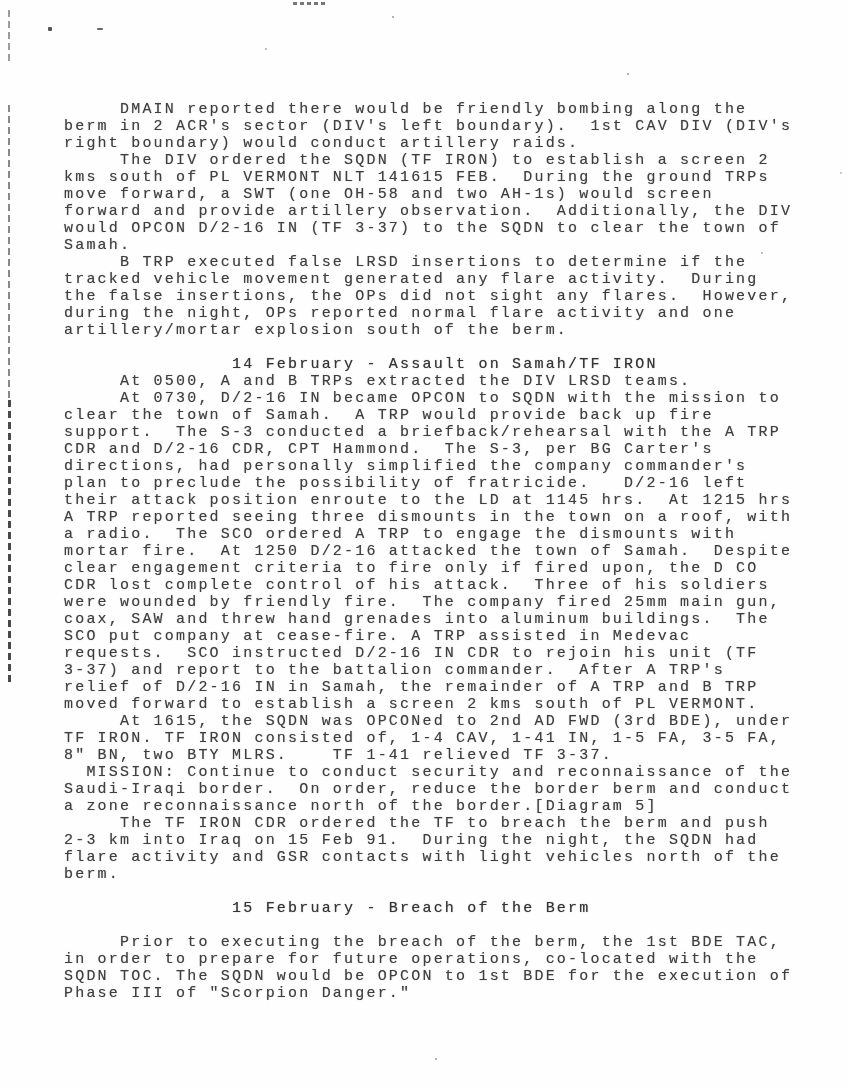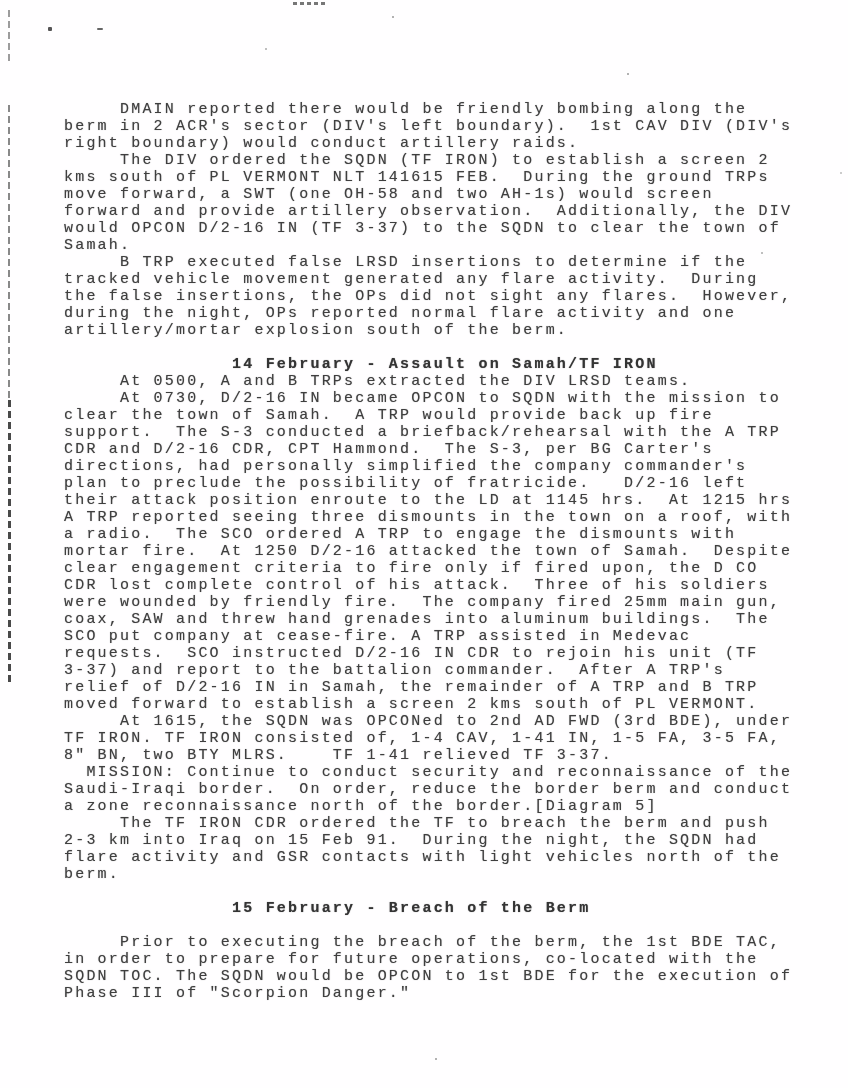--- a/index.html
+++ b/index.html
@@ -21,21 +21,21 @@
     top: 101px;
     font-size: 15px;
     line-height: 17px;
     letter-spacing: 2.2px;
     white-space: pre;
     color: #3f3f3f;
     text-shadow: 0 0 1px rgba(80,80,80,0.55);
   }
   .line { height: 17px; }
   .line.heading {
-    font-weight: bold;
+    font-weight: normal;
     color: #343434;
     text-shadow: 0 0 1px rgba(50,50,50,0.6);
   }
   
   .edge-line {
     position: absolute;
     left: 8px;
     background: repeating-linear-gradient(180deg, #3a3a3a 0px, #3a3a3a 7px, transparent 7px, transparent 11px);
   }
   .edge-seg0 { top: 10px;  height: 55px;  width: 2px; opacity: 0.5; }

